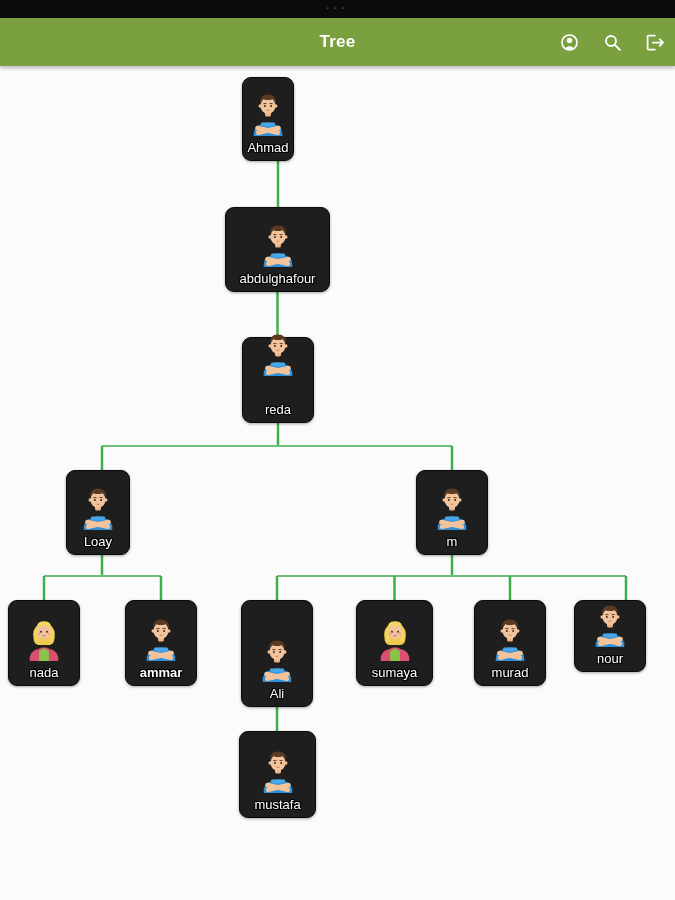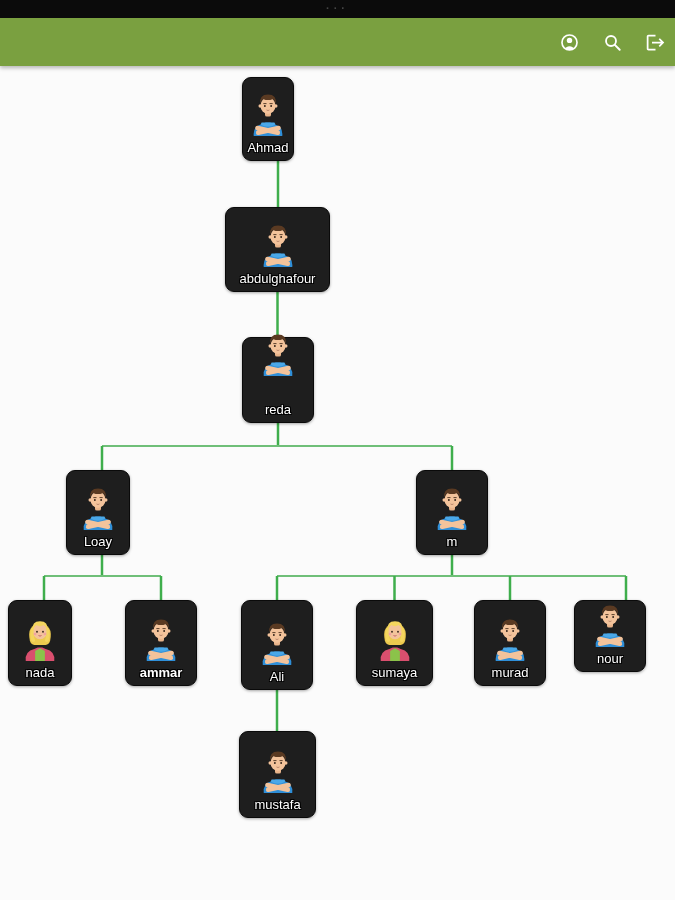--- a/index.html
+++ b/index.html
@@ -55,20 +55,21 @@
   }
 </style>
 </head>
 <body>
 
 <div class="status-bar">
   <span class="status-dots">···</span>
 </div>
 
 <div class="app-bar">
+  <div class="app-bar-title">Tree</div>
   <div class="app-bar-actions">
     <button class="icon-btn">
       <svg viewBox="0 0 24 24">
         <defs>
             <clipPath id="acClip">
               <circle cx="12" cy="12" r="8.6"></circle>
             </clipPath>
           </defs>
         <circle cx="12" cy="12" r="8.6" fill="none" stroke="#fff" stroke-width="1.9"></circle>
         <circle cx="12" cy="9.6" r="3.1" fill="#fff"></circle>
@@ -202,21 +203,21 @@
     <ellipse cx="32" cy="19.5" rx="10" ry="11" fill="#f3c39b"></ellipse>
     <path d="M21.5 17.5 q-1.5 -13 10.5 -13 q12 0 10.5 13 q-1 -5.5 -4 -7 q-6.5 3.2 -13 0 q-3 1.5 -4 7 z" fill="#5a3a22"></path>
     <circle cx="27.8" cy="20" r="1.25" fill="#33241a"></circle>
     <circle cx="36.2" cy="20" r="1.25" fill="#33241a"></circle>
     <path d="M25.8 16.8 h4.2 M34 16.8 h4.2" stroke="#4a2f1d" stroke-width="1.2" fill="none"></path>
     <path d="M30 25.3 q2 1.6 4 0" stroke="#b5836a" stroke-width="1.2" fill="none"></path>
   </svg>
       </span>
       <span class="name">m</span>
     </div>
-    <div class="person-card" style="left: 8px; top: 600px; width: 64px; height: 86px;">
+    <div class="person-card" style="left: 8px; top: 600px; width: 72px; height: 86px;">
       <span class="avatar">
         <svg viewBox="0 0 64 64">
     <path d="M13 60 q-1.5 -13 11.5 -16 l4.5 -2 h6 l4.5 2 q13 3 11.5 16 z" fill="#d94f6e"></path>
     <path d="M25.5 60 v-13.5 l6.5 -3.5 6.5 3.5 v13.5 z" fill="#8bc34a"></path>
     <rect x="28" y="26" width="8" height="8" rx="2.5" fill="#e9b48a"></rect>
     <path d="M18.5 33 q-4.5 -22 13.5 -22 q18 0 13.5 22 q-1.5 5 -6 5.5 h-15 q-4.5 -.5 -6 -5.5 z" fill="#ecc94e"></path>
     <ellipse cx="32" cy="20.5" rx="9.5" ry="10.5" fill="#f3c39b"></ellipse>
     <path d="M22.5 18.5 q-2 -11.5 9.5 -11.5 q11.5 0 9.5 11.5 q-2 -5 -4.5 -6.5 q-5 3 -10 0 q-2.5 1.5 -4.5 6.5 z" fill="#f4d55e"></path>
     <path d="M21.5 15 q-4.5 9 -.5 19 q3.5 1.5 4.5 -1.5 q-3.5 -9 -1.5 -15.5 z" fill="#f4d55e"></path>
     <path d="M42.5 15 q4.5 9 .5 19 q-3.5 1.5 -4.5 -1.5 q3.5 -9 1.5 -15.5 z" fill="#f4d55e"></path>
@@ -242,21 +243,21 @@
     <ellipse cx="32" cy="19.5" rx="10" ry="11" fill="#f3c39b"></ellipse>
     <path d="M21.5 17.5 q-1.5 -13 10.5 -13 q12 0 10.5 13 q-1 -5.5 -4 -7 q-6.5 3.2 -13 0 q-3 1.5 -4 7 z" fill="#5a3a22"></path>
     <circle cx="27.8" cy="20" r="1.25" fill="#33241a"></circle>
     <circle cx="36.2" cy="20" r="1.25" fill="#33241a"></circle>
     <path d="M25.8 16.8 h4.2 M34 16.8 h4.2" stroke="#4a2f1d" stroke-width="1.2" fill="none"></path>
     <path d="M30 25.3 q2 1.6 4 0" stroke="#b5836a" stroke-width="1.2" fill="none"></path>
   </svg>
       </span>
       <span class="name">ammar</span>
     </div>
-    <div class="person-card" style="left: 241px; top: 600px; width: 72px; height: 90px;">
+    <div class="person-card" style="left: 241px; top: 600px; width: 72px; height: 107px;">
       <span class="avatar">
         <svg viewBox="0 0 64 64">
     <path d="M13 60 q-1.5 -13 11.5 -16 l4.5 -2 h6 l4.5 2 q13 3 11.5 16 z" fill="#2f8fd8"></path>
     <path d="M22 44.5 q10 6 20 0 l-1.5 -2.5 h-17 z" fill="#4aa8e8"></path>
     <line x1="18" y1="49.5" x2="45" y2="55.5" stroke="#f3c39b" stroke-width="6.2" stroke-linecap="round"></line>
     <line x1="46" y1="49.5" x2="19" y2="55.5" stroke="#f3c39b" stroke-width="6.2" stroke-linecap="round"></line>
     <rect x="28" y="26" width="8" height="8" rx="2.5" fill="#e9b48a"></rect>
     <circle cx="21.6" cy="20" r="2.3" fill="#f3c39b"></circle>
     <circle cx="42.4" cy="20" r="2.3" fill="#f3c39b"></circle>
     <ellipse cx="32" cy="19.5" rx="10" ry="11" fill="#f3c39b"></ellipse>

